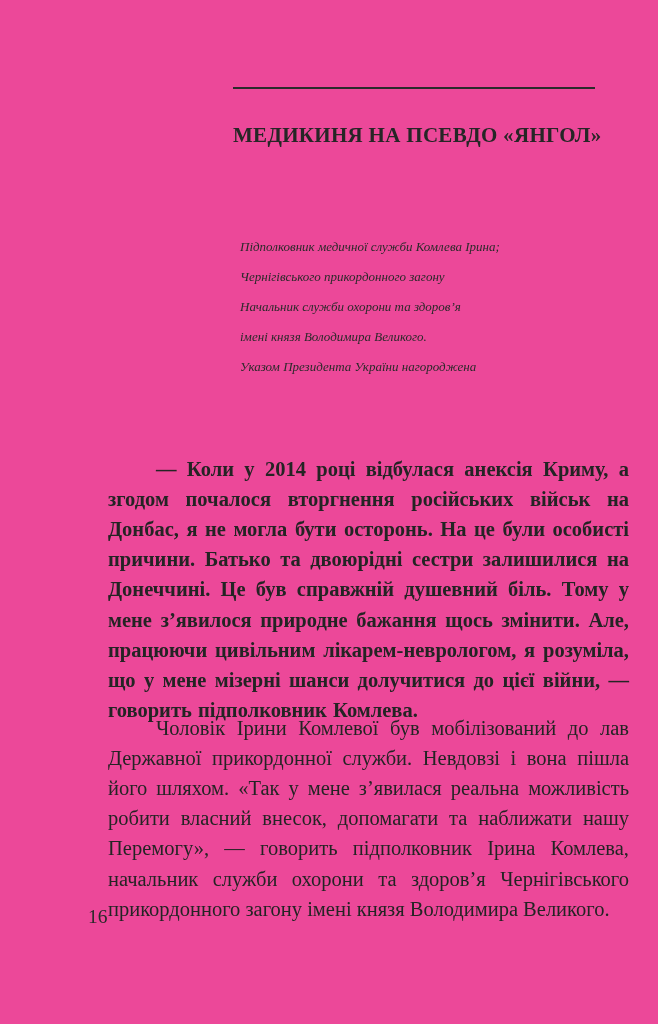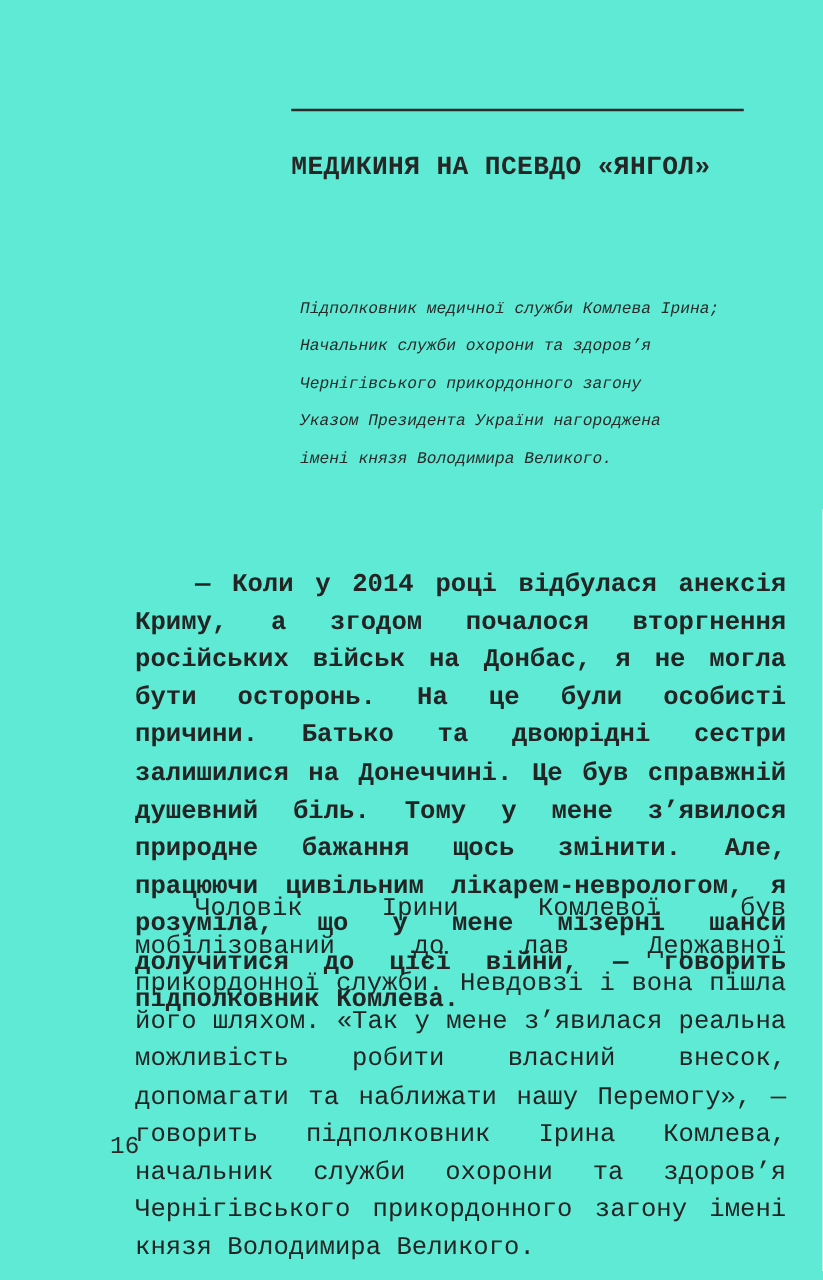--- a/index.html
+++ b/index.html
@@ -4,22 +4,22 @@
 <style>
   html, body {
     margin: 0;
     padding: 0;
     background: #ffffff;
   }
   .page {
     position: relative;
     width: 658px;
     height: 1024px;
-    background: #5eead4;
-    font-family: Liberation Mono, monospace;
+    background: #ec4899;
+    font-family: Liberation Serif, serif;
     color: #1f1f1f;
     overflow: hidden;
   }
   .headline-rule {
     position: absolute;
     left: 233px;
     top: 87px;
     width: 362px;
     height: 2px;
     background: #2b2b2b;
@@ -83,24 +83,24 @@
 <body>
 
 <div class="page">
 
   <div class="headline-rule"></div>
 
   <h1 class="chapter-title">МЕДИКИНЯ НА ПСЕВДО «ЯНГОЛ»</h1>
 
   <div class="epigraph">
     <div class="ep-line">Підполковник медичної служби Комлева Ірина;</div>
+    <div class="ep-line">Чернігівського прикордонного загону</div>
     <div class="ep-line">Начальник служби охорони та здоров’я</div>
-    <div class="ep-line">Чернігівського прикордонного загону</div>
+    <div class="ep-line">імені князя Володимира Великого.</div>
     <div class="ep-line">Указом Президента України нагороджена</div>
-    <div class="ep-line">імені князя Володимира Великого.</div>
   </div>
 
   <p class="body-para para-bold">— Коли у 2014 році відбулася анексія Криму, а згодом почалося вторгнення російських військ на Донбас, я не могла бути осторонь. На це були особисті причини. Батько та двоюрідні сестри залишилися на Донеччині. Це був справжній душевний біль. Тому у мене з’явилося природне бажання щось змінити. Але, працюючи цивільним лікарем-неврологом, я розуміла, що у мене мізерні шанси долучитися до цієї війни, — говорить підполковник Комлева.</p>
 
   <p class="body-para para-regular">Чоловік Ірини Комлевої був мобілізований до лав Державної прикордонної служби. Невдовзі і вона пішла його шляхом. «Так у мене з’явилася реальна можливість робити власний внесок, допомагати та наближати нашу Перемогу», — говорить підполковник Ірина Комлева, начальник служби охорони та здоров’я Чернігівського прикордонного загону імені князя Володимира Великого.</p>
 
   <div class="page-number">16</div>
 
 </div>
 

